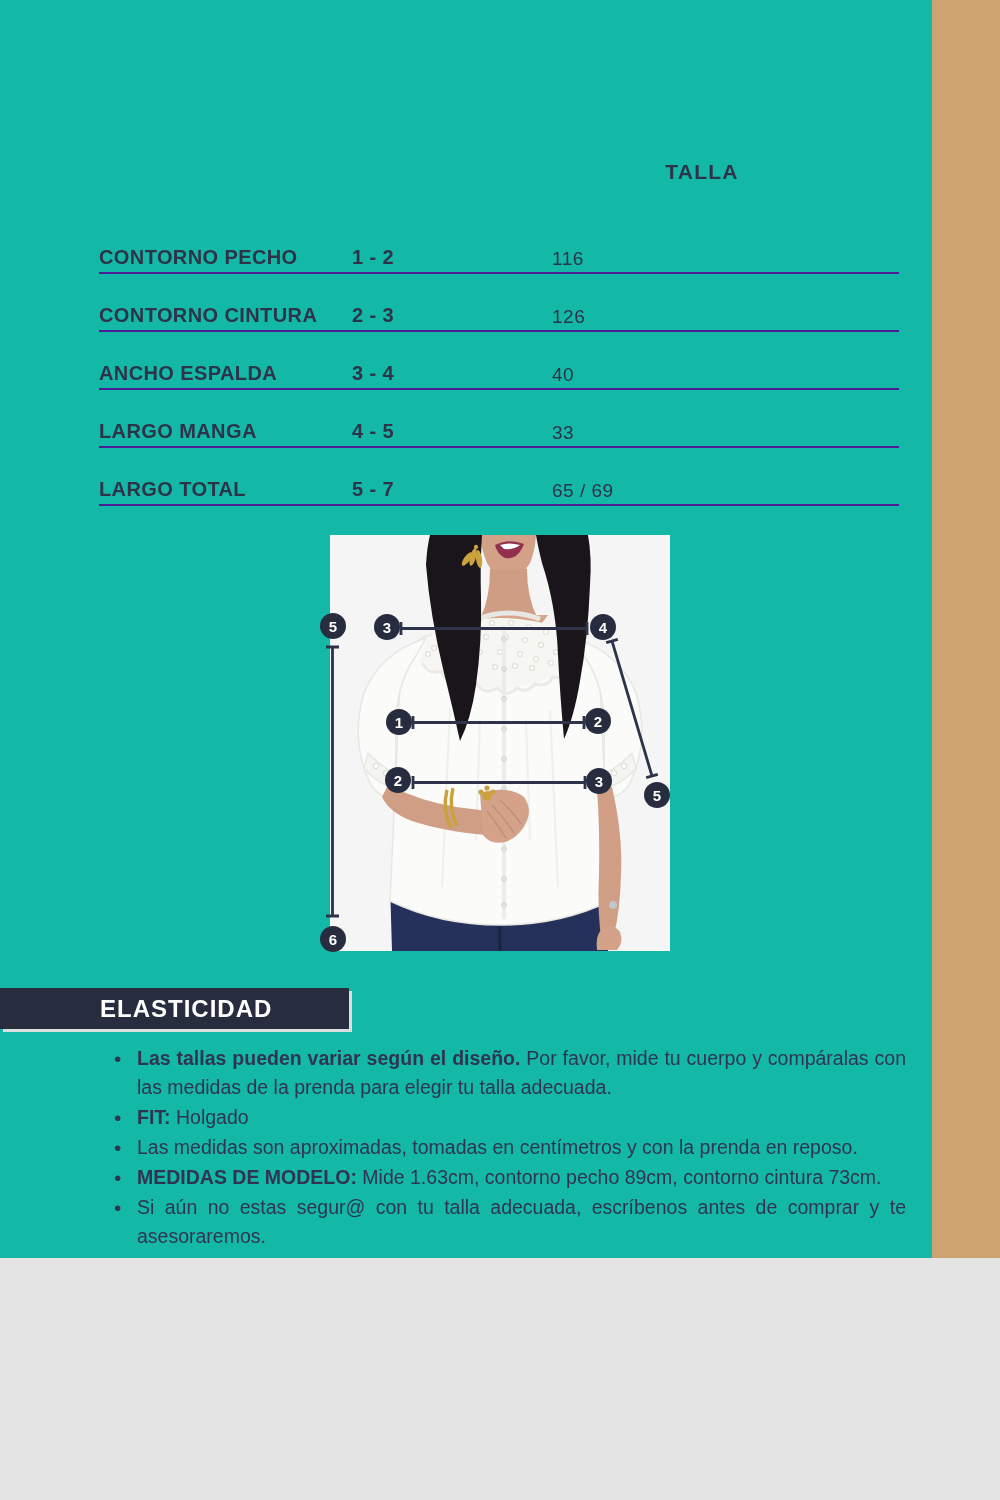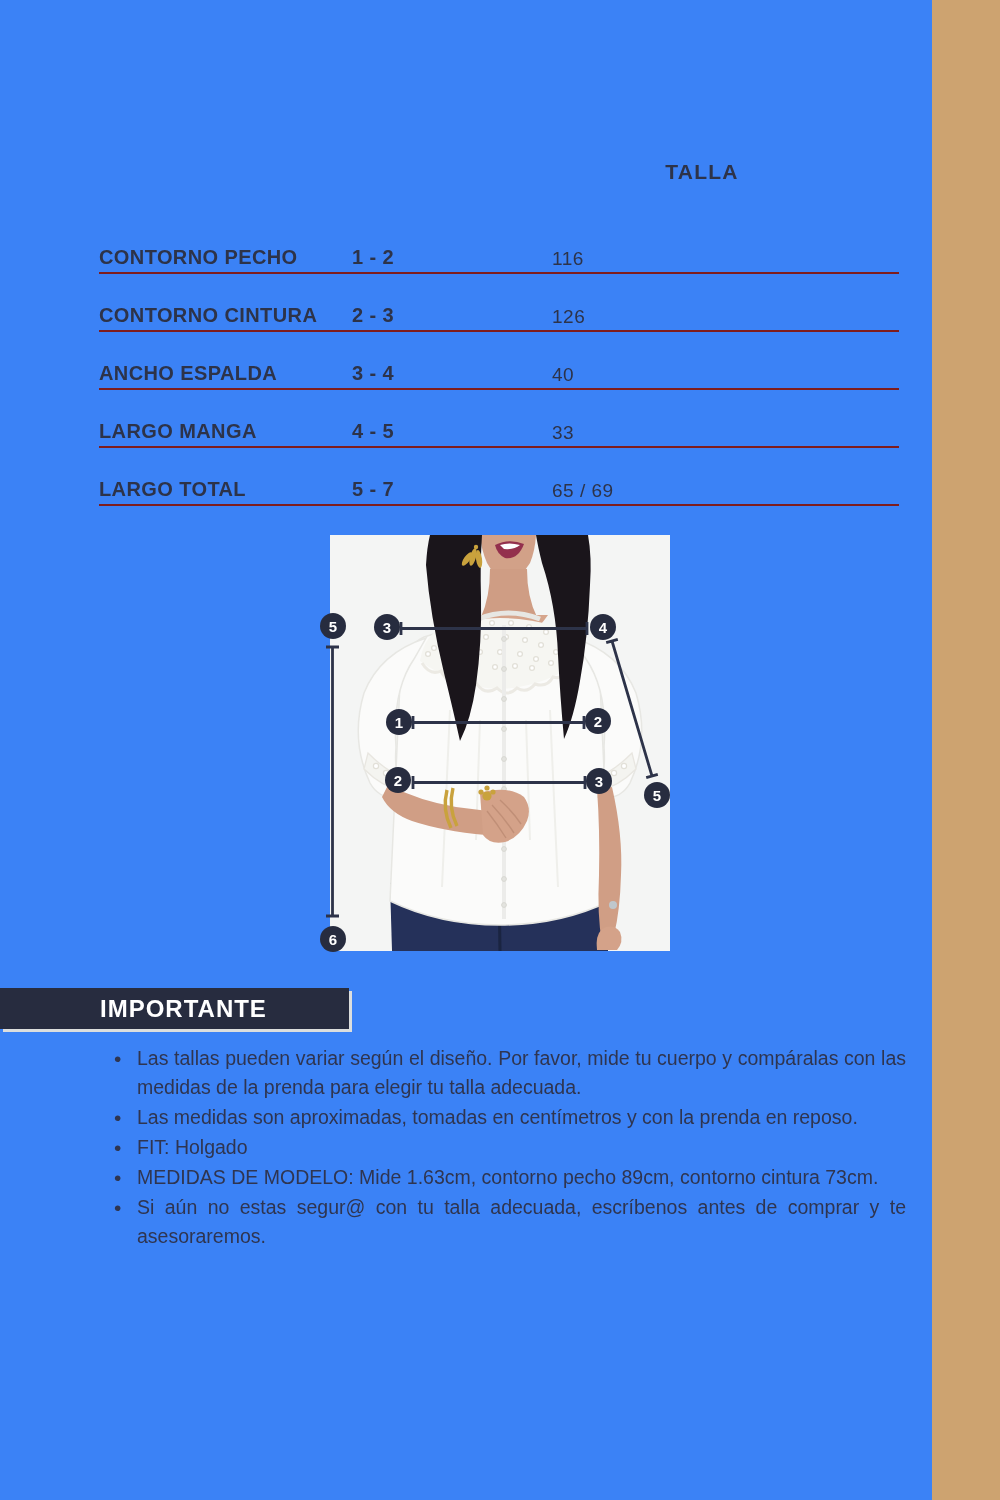--- a/index.html
+++ b/index.html
@@ -1,30 +1,30 @@
 <!DOCTYPE html>
 <html><head>
 <meta charset="utf-8">
 <style>
   html,body{margin:0;padding:0;background:#e4e4e4;}
   .page{
-    position:relative;width:1000px;height:1500px;overflow:hidden;
-    background:#3b82f6;color:#2d3349;
+    position:relative;width:1000px;height:1258px;overflow:hidden;
+    background:#14b8a6;color:#2d3349;
     font-family:"Liberation Sans",sans-serif;
   }
   .stripe{position:absolute;right:0;top:0;width:68px;height:1500px;background:#cda370;}
 
   
   .col-header{
     position:absolute;left:552px;top:156px;width:300px;text-align:center;
     font-size:21px;font-weight:700;letter-spacing:1.2px;line-height:31px;color:#2d3349;
   }
   .trow{
     position:absolute;left:99px;width:800px;height:26px;
-    border-bottom:2px solid #7f1d1d;font-size:20px;font-weight:600;letter-spacing:.4px;
+    border-bottom:2px solid #4c1d95;font-size:20px;font-weight:600;letter-spacing:.4px;
   }
   .trow .lbl{position:absolute;left:0;bottom:3px;}
   .trow .rng{position:absolute;left:253px;bottom:3px;}
   .trow .val{position:absolute;left:453px;width:300px;bottom:2px;text-align:left;font-weight:400;font-size:19px;letter-spacing:.5px;}
   .r1{top:246px;} .r2{top:304px;} .r3{top:362px;} .r4{top:420px;} .r5{top:478px;}
 
   
   .photo{position:absolute;left:330px;top:535px;width:340px;height:416px;}
 
   
@@ -40,21 +40,21 @@
     position:absolute;left:0;top:988px;width:349px;height:41px;background:#272c3f;
     color:#fff;font-size:24px;font-weight:700;letter-spacing:1px;line-height:41px;
     padding-left:100px;box-sizing:border-box;box-shadow:3px 3px 0 #dcdedd;
   }
   .notes{
     position:absolute;left:112px;top:1044px;width:794px;margin:0;padding:0;list-style:none;
     font-size:19.5px;line-height:29px;text-align:justify;color:#2f3550;
   }
   .notes li{position:relative;padding-left:25px;margin-bottom:1px;}
   .notes li::before{content:"\2022";position:absolute;left:2px;top:0;font-size:21px;}
-  .notes .b{font-weight:400;margin-top:48px;}
+  .notes .b{font-weight:700;margin-top:48px;}
 </style>
 </head>
 <body>
 
 <div class="page">
 
   <div class="stripe"></div>
 
   <div class="col-header">
     <div>TALLA</div>
@@ -208,34 +208,34 @@
   <div class="marker" style="left:374px;top:614px;">3</div>
   <div class="marker" style="left:590px;top:614px;">4</div>
   <div class="marker" style="left:386px;top:709px;">1</div>
   <div class="marker" style="left:585px;top:708px;">2</div>
   <div class="marker" style="left:385px;top:767px;">2</div>
   <div class="marker" style="left:586px;top:768px;">3</div>
   <div class="marker" style="left:644px;top:782px;">5</div>
   <div class="marker" style="left:320px;top:926px;">6</div>
 
   <div class="banner">
-    <span>IMPORTANTE</span>
+    <span>ELASTICIDAD</span>
   </div>
 
   <ul class="notes">
     <li>
       <span class="b">Las tallas pueden variar según el diseño.</span><span> Por favor, mide tu cuerpo y compáralas con las medidas de la prenda para elegir tu talla adecuada.</span>
     </li>
     <li>
+      <span class="b">FIT:</span><span> Holgado</span>
+    </li>
+    <li>
       <span> Las medidas son aproximadas, tomadas en centímetros y con la prenda en reposo.</span>
     </li>
     <li>
-      <span class="b">FIT:</span><span> Holgado</span>
-    </li>
-    <li>
       <span class="b">MEDIDAS DE MODELO:</span><span> Mide 1.63cm, contorno pecho 89cm, contorno cintura 73cm.</span>
     </li>
     <li>
       <span>Si aún no estas segur@ con tu talla adecuada, escríbenos antes de comprar y te asesoraremos.</span>
     </li>
   </ul>
 
 </div>
 
 </body></html>

